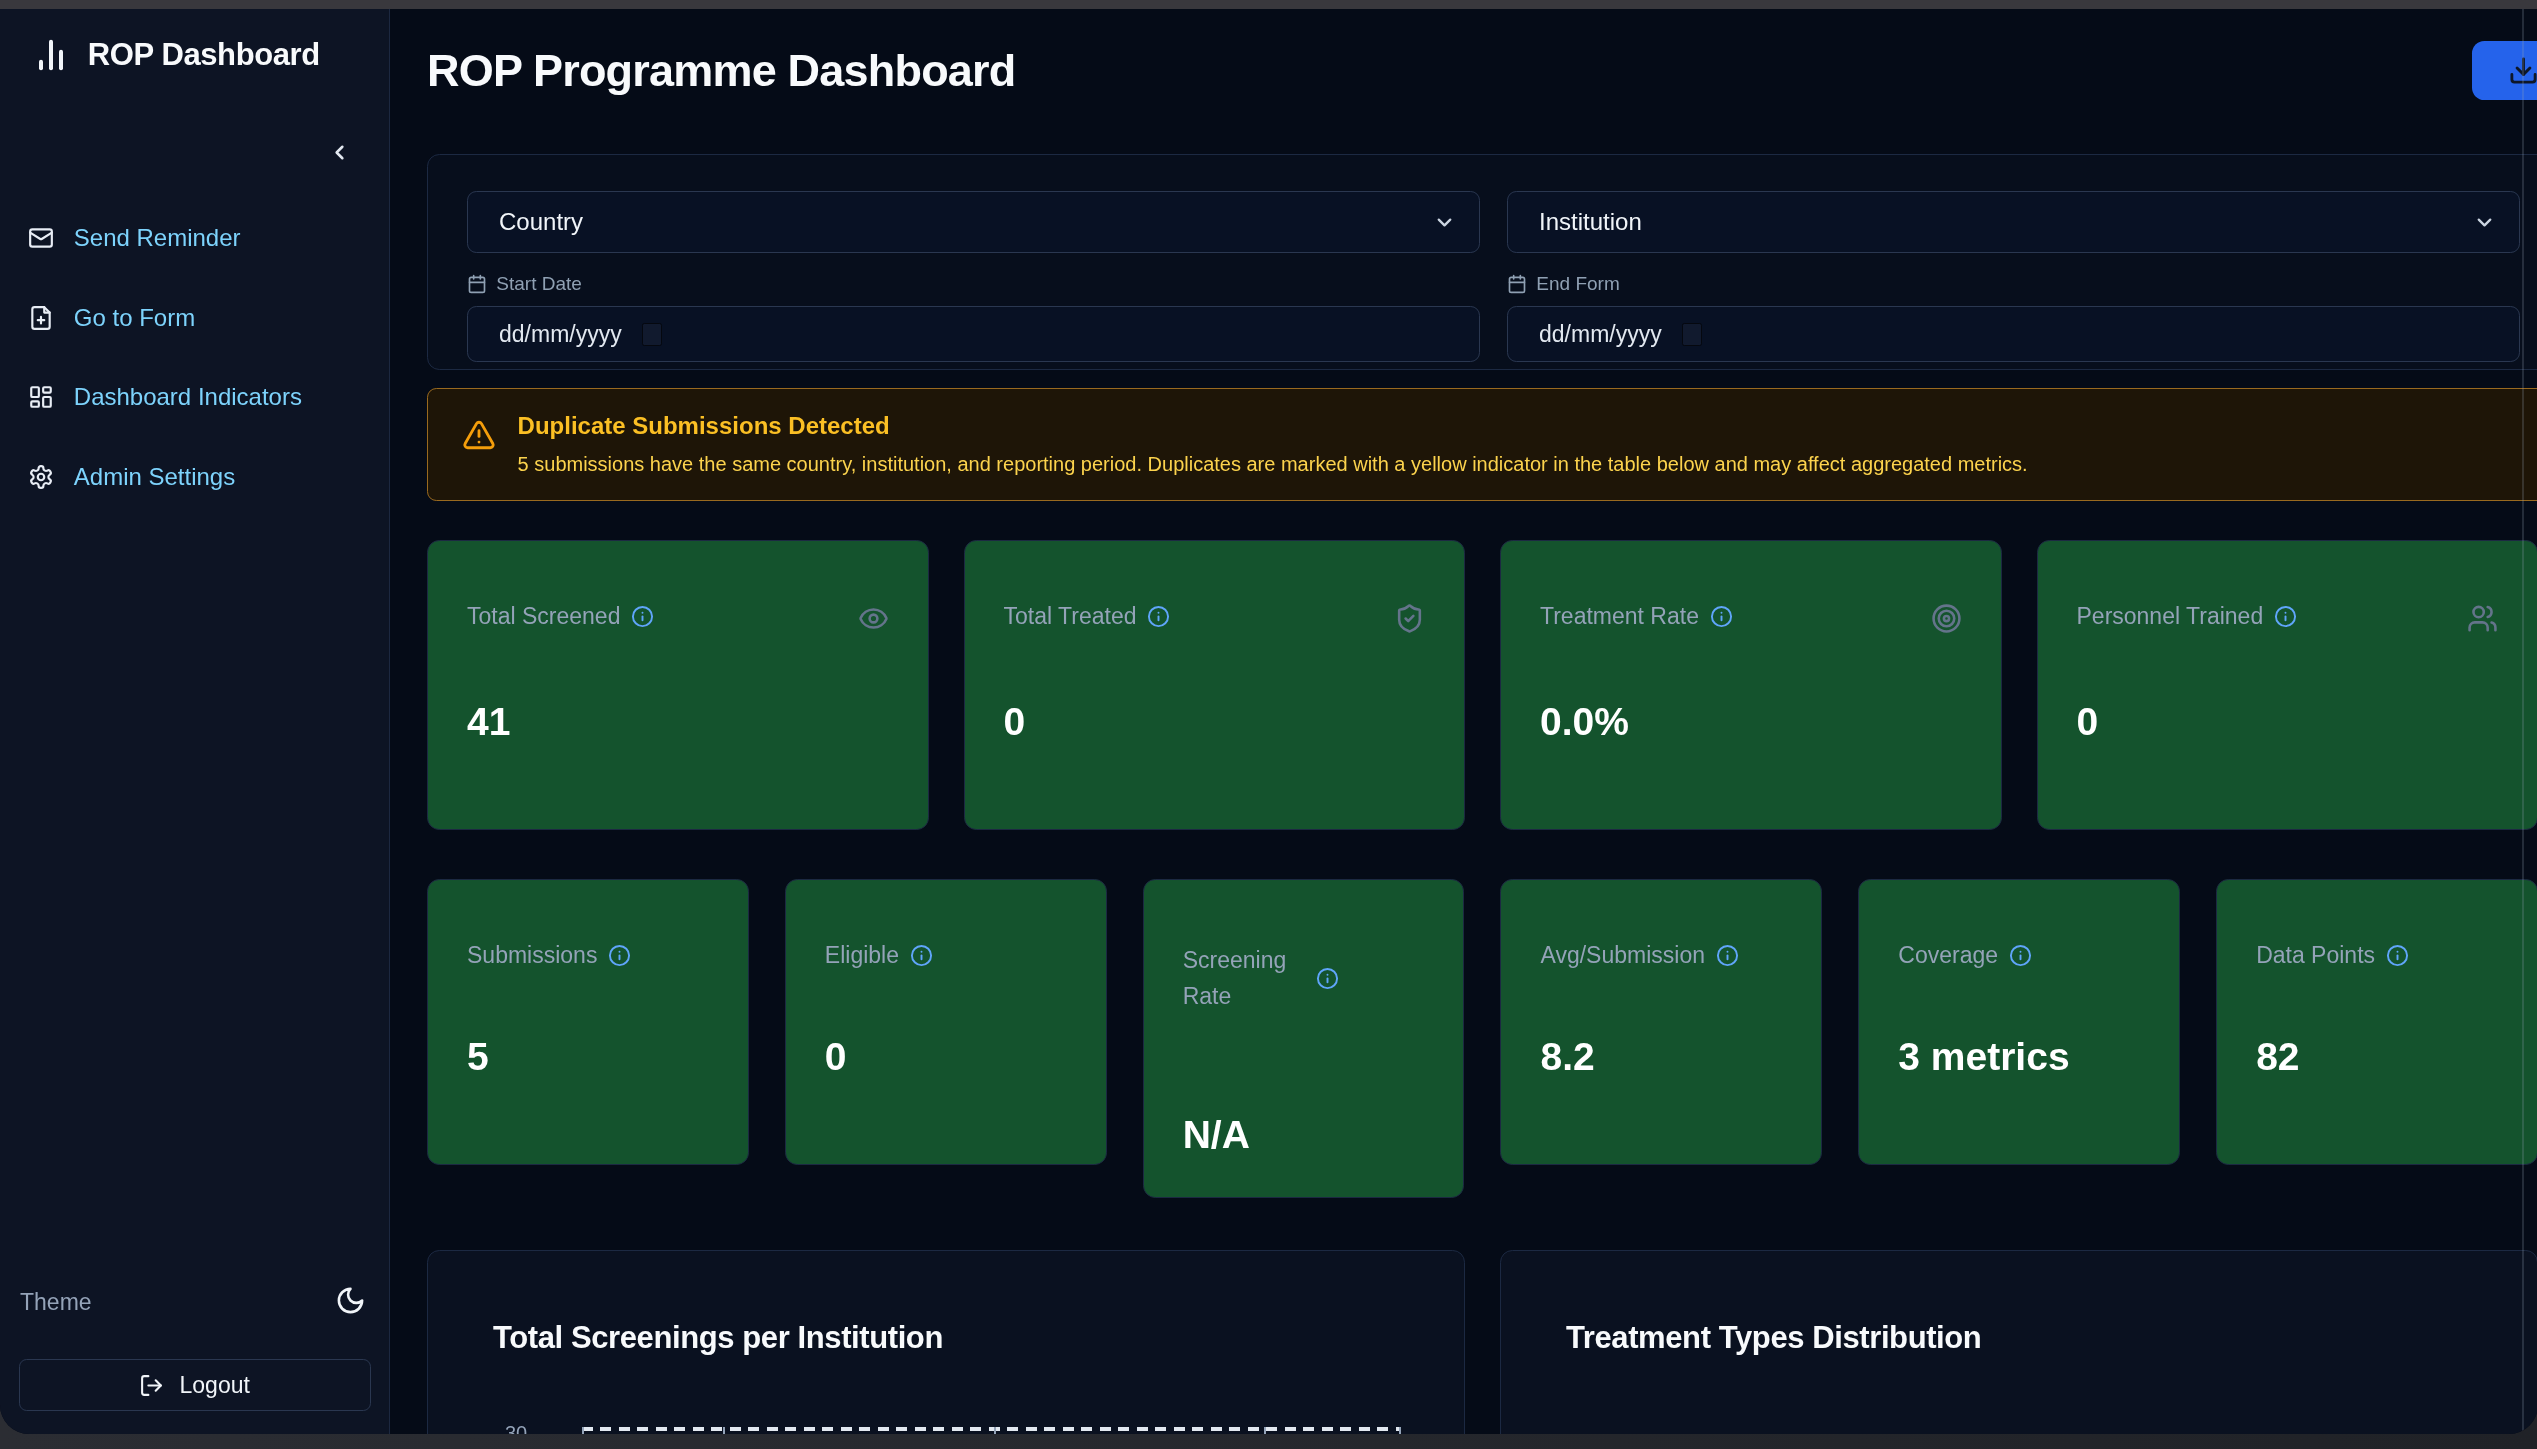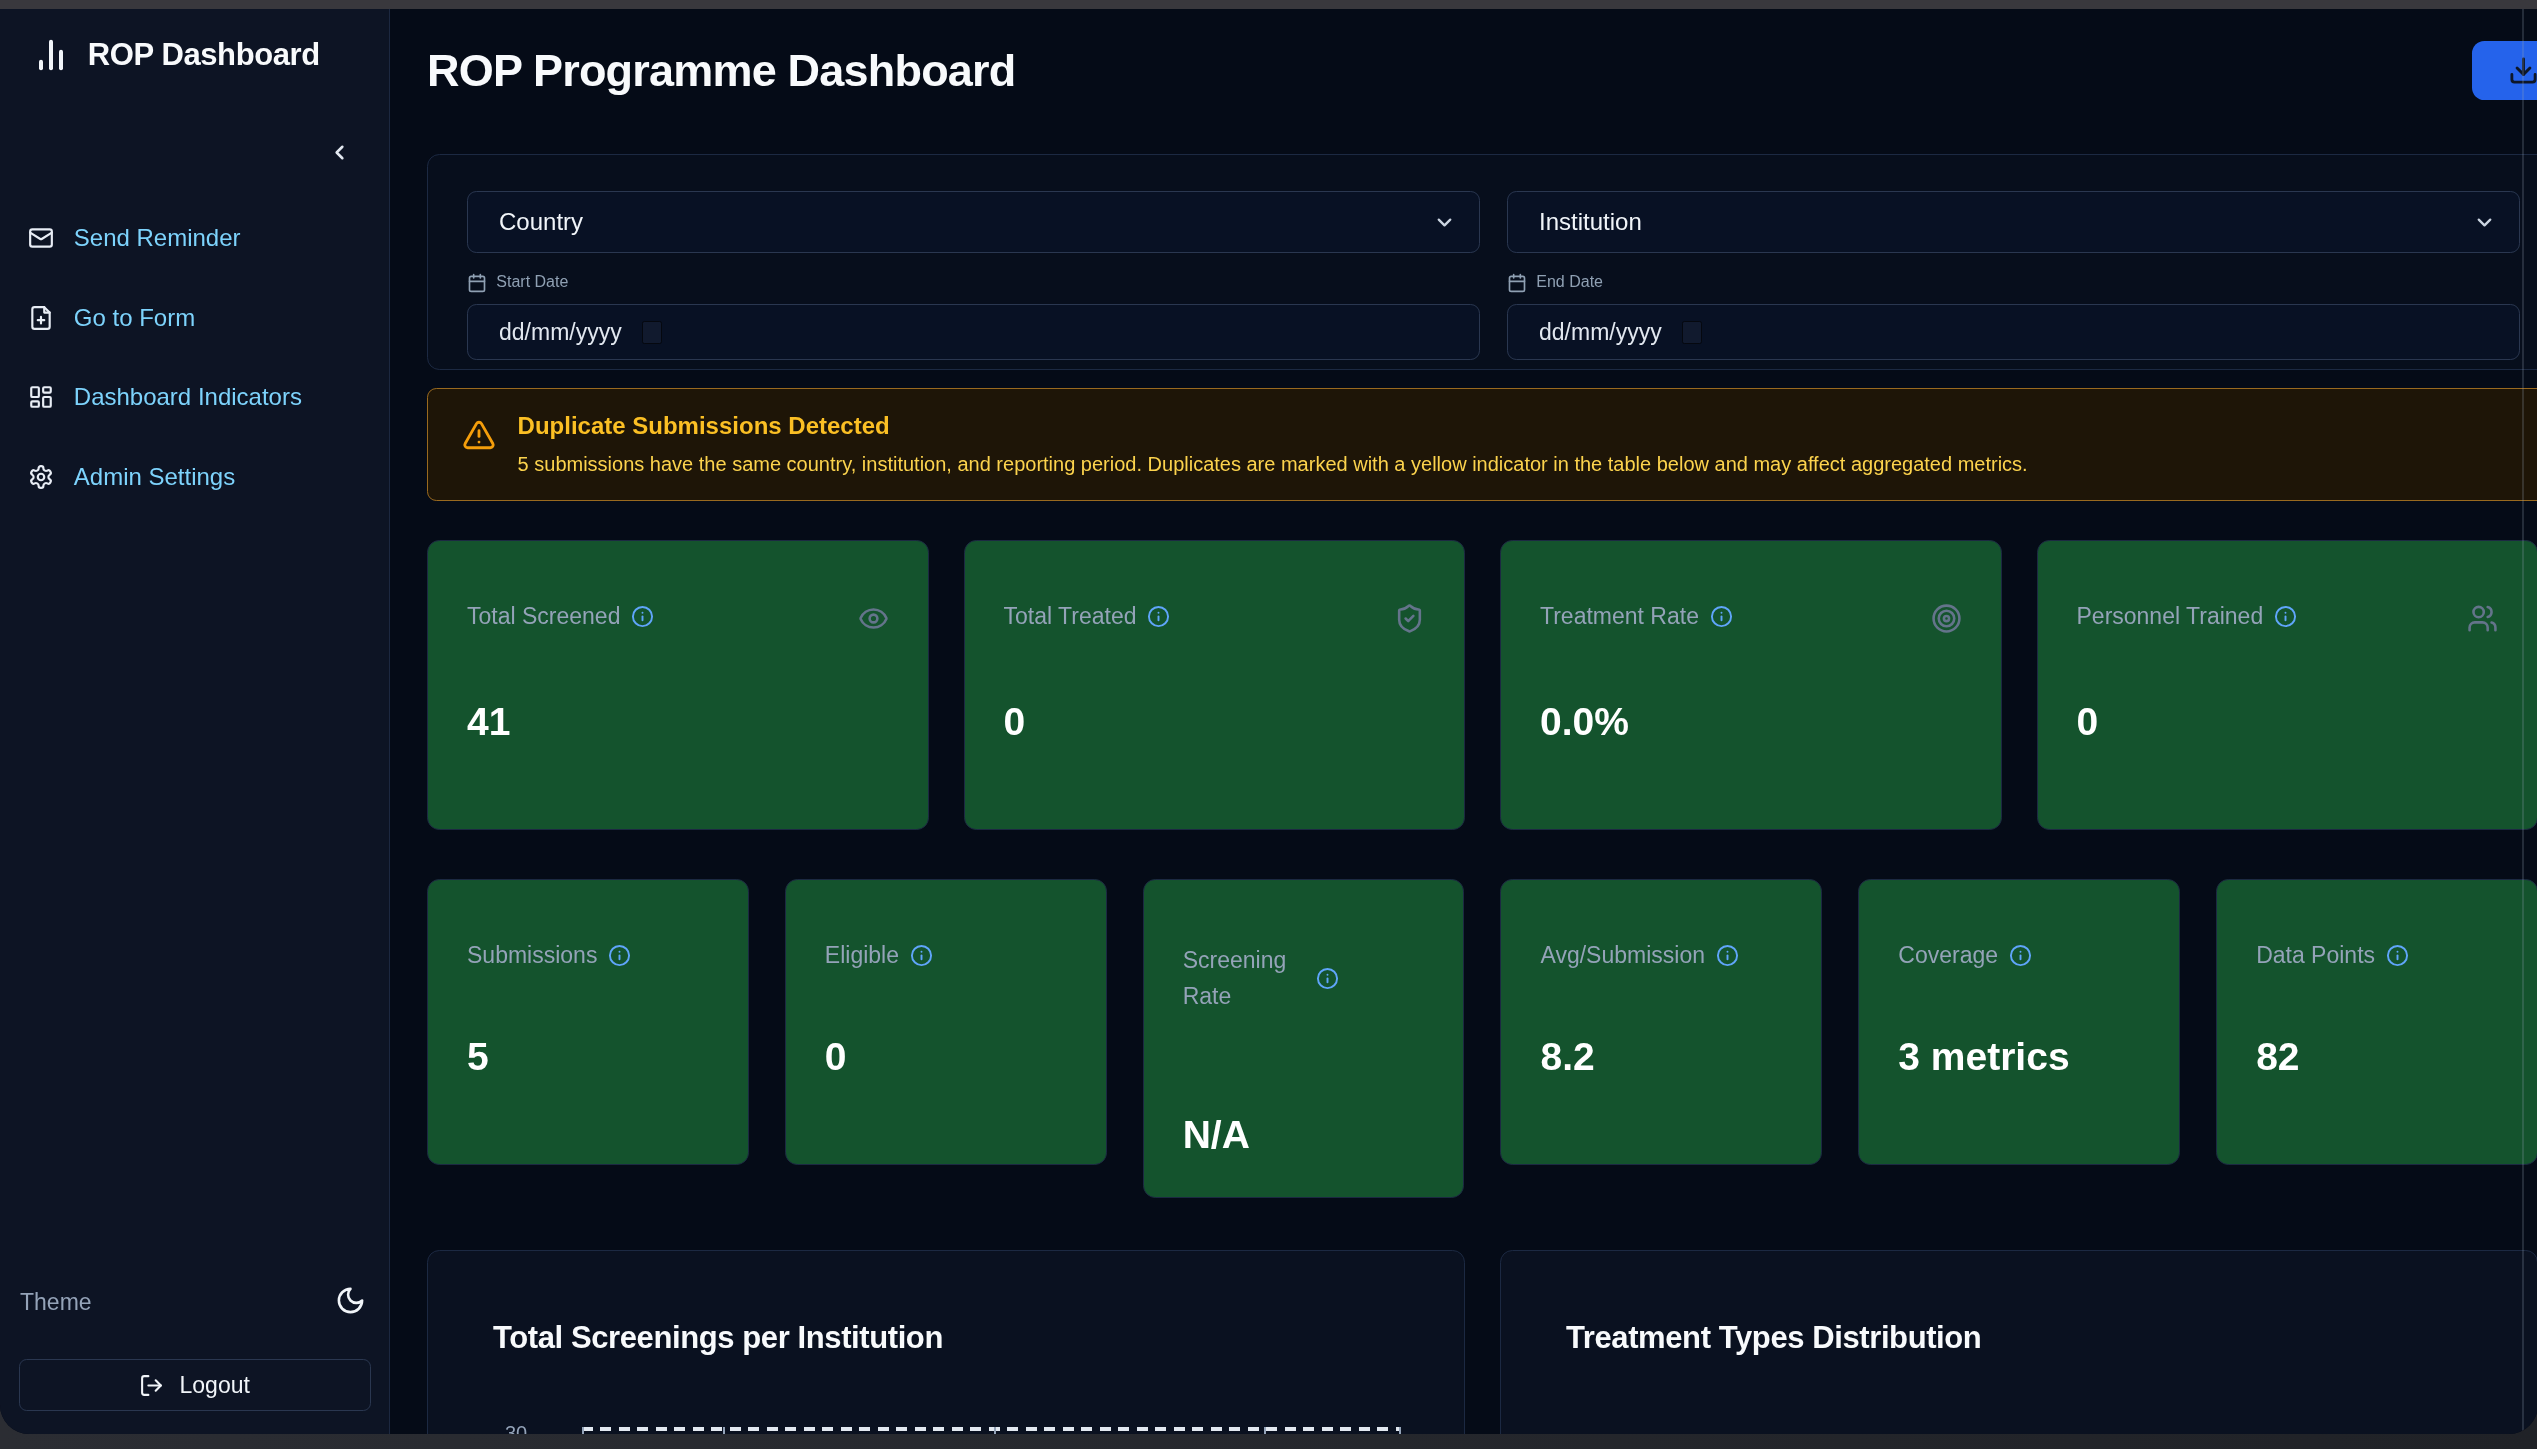--- a/index.html
+++ b/index.html
@@ -43,21 +43,21 @@
   .download-btn svg { width:31px; height:31px; color:#0e1728; }
 
   .filter-card { margin-top:59px; margin-right:-62px; height:216px; border:1.5px solid #1c2942;
                  border-radius:12.3px; padding:36px 39px 0 39px; background:#070e1c; }
   .selects-row { display:grid; grid-template-columns:1013px 1013px; column-gap:27px; }
   .select { height:62px; border:1.5px solid #2a3750; border-radius:9.3px; background:#081124;
             display:flex; align-items:center; justify-content:space-between; padding:0 23px 0 31px;
             font-size:24px; color:#f1f5f9; cursor:pointer; }
   .select svg { width:23px; height:23px; color:#cbd5e1; }
   .date-labels-row { display:grid; grid-template-columns:1013px 1013px; column-gap:27px; margin-top:20px; }
-  .date-label { display:flex; align-items:flex-start; gap:9.3px; font-size:16px; color:#8fa0b3; }
+  .date-label { display:flex; align-items:center; gap:9.3px; font-size:19px; color:#8fa0b3; }
   .date-label svg { width:20px; height:20px; }
   .date-inputs-row { display:grid; grid-template-columns:1013px 1013px; column-gap:27px; margin-top:10.8px; }
   .date-input { height:56px; border:1.5px solid #2a3750; border-radius:9.3px; background:#081124;
                 display:flex; align-items:center; gap:20px; padding:0 31px; font-size:23px; color:#e2e8f0; }
   .date-input .cal-glyph { width:20px; height:23px; background:#111a2e; border:1.5px solid #05080f; border-radius:2.3px; }
 
   .warning { margin-top:18px; margin-right:-62px; height:113px; border:1.5px solid #9a6a1f; border-radius:9.3px;
              background:#1e1507; display:flex; align-items:flex-start; gap:21.6px; padding:23px 31px 0 34px; }
   .warning svg { width:34px; height:34px; color:#f59e0b; margin-top:6.2px; }
   .warning-title { font-size:24px; font-weight:700; color:#fbbf24; }
@@ -208,21 +208,21 @@
               </svg>
             <span>Start Date</span>
           </div>
           <div class="date-label">
             <svg viewBox="0 0 24 24" fill="none" stroke="currentColor" stroke-width="2" stroke-linecap="round" stroke-linejoin="round">
                 <rect x="3" y="4" width="18" height="18" rx="2"></rect>
                 <line x1="16" y1="2" x2="16" y2="6"></line>
                 <line x1="8" y1="2" x2="8" y2="6"></line>
                 <line x1="3" y1="10" x2="21" y2="10"></line>
               </svg>
-            <span>End Date</span>
+            <span>End Form</span>
           </div>
         </div>
         <div class="date-inputs-row">
           <div class="date-input">
             <span>dd/mm/yyyy</span>
             <span class="cal-glyph"></span>
           </div>
           <div class="date-input">
             <span>dd/mm/yyyy</span>
             <span class="cal-glyph"></span>

